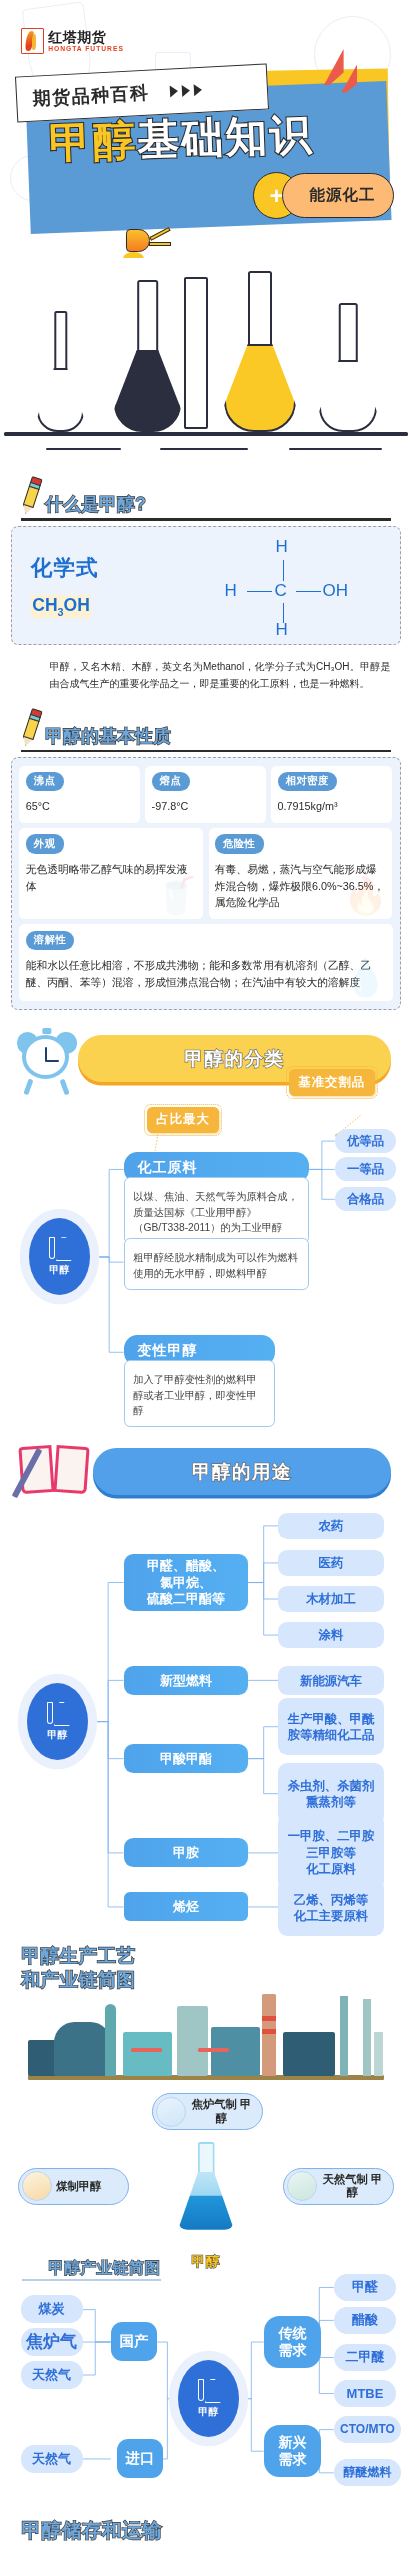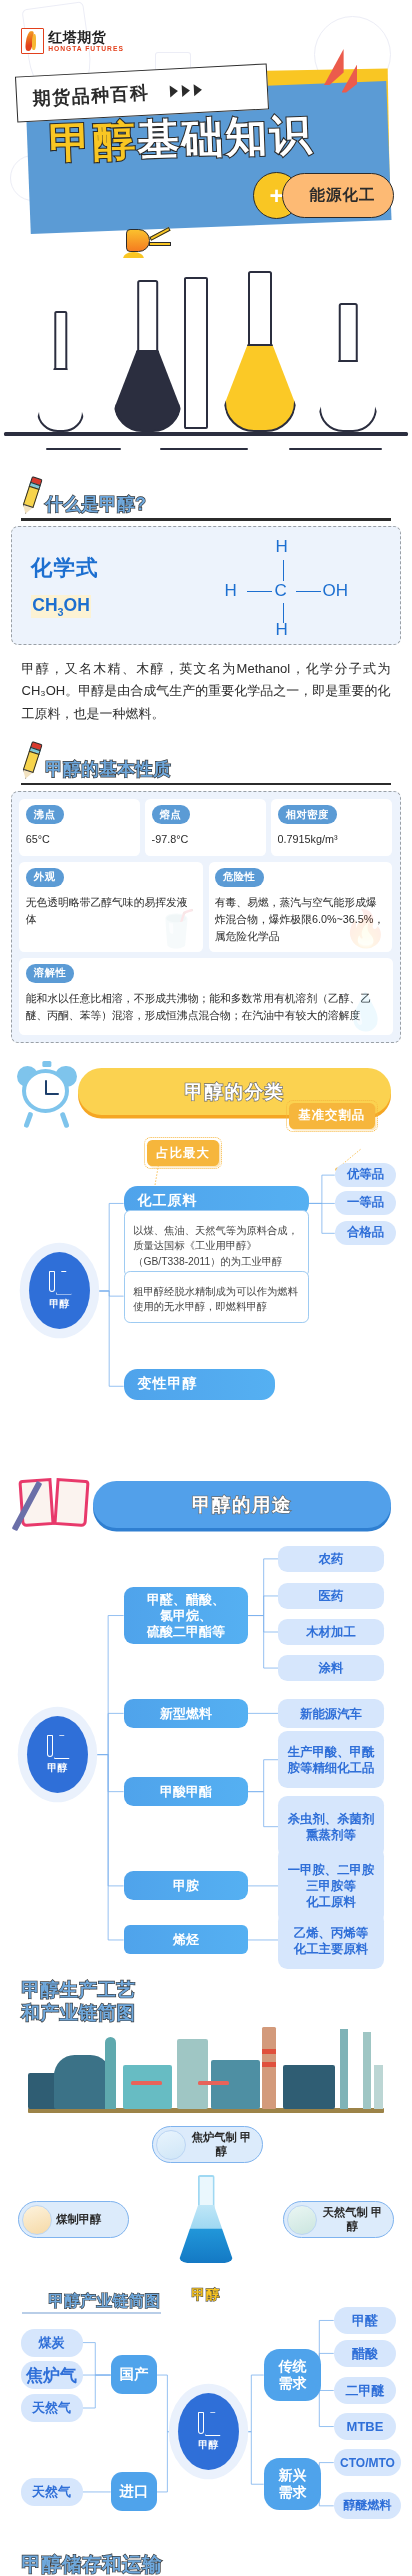--- a/index.html
+++ b/index.html
@@ -134,21 +134,21 @@
   .formula-left { width: 44%; padding-left: 11.3px; }
   .f-title { font-size: 21.6px; font-weight: 900; color: #1D6FD0; letter-spacing: 1px; }
   .f-sub { font-size: 17.5px; color: #1D6FD0; font-weight: 600; margin-top: 13.4px; background: #FCF2D3; display: inline-block; padding: 0 1.5px; }
   .f-sub sub { font-size: 10.8px; }
   .formula-right { flex: 1; position: relative; height: 103px; }
   .atom { position: absolute; font-size: 17px; color: #1D6FD0; font-weight: 500; }
   .bond { position: absolute; background: #1D6FD0; }
 
   
   .para {
-    font-size: 13px; line-height: 1.75; color: #2b2b2b; padding: 12.4px 21.6px 3.1px 21.6px; text-align: justify;
+    font-size: 10px; line-height: 1.75; color: #2b2b2b; padding: 12.4px 21.6px 3.1px 21.6px; text-align: justify; margin-left: 28px;
   }
 
   
   .prop-grid { display: flex; flex-wrap: wrap; gap: 5.2px; }
   .prop-card { background: #fff; border-radius: 5.2px; padding: 6.2px 6.2px 8.2px 6.2px; position: relative; overflow: hidden; }
   .prop-w3 { width: calc(33.333% - 3.6px); min-height: 57px; }
   .prop-w2 { width: calc(50% - 2.6px); min-height: 77px; }
   .prop-w1 { width: 100%; min-height: 77px; }
   .prop-badge {
     display: inline-block; background: #5B9BD5; color: #fff; border-radius: 9.3px;
@@ -432,20 +432,21 @@
     <div id="class-branches">
         <div style="position: absolute; left: 124px; top: 60px; width: 185px;">
           <div class="node node-grad" style="height: 31px; font-size: 14px; letter-spacing: 1px; justify-content: flex-start; padding-left: 13.4px;">化工原料</div>
           <div class="card-white" style="margin-top: -6.2px; padding-top: 11.3px;">以煤、焦油、天然气等为原料合成，质量达国标《工业用甲醇》（GB/T338-2011）的为工业甲醇</div>
         </div>
         <div style="position: absolute; left: 124px; top: 152px; width: 185px;">
           <div class="card-white" style="margin-top: -6.2px; padding-top: 11.3px;">粗甲醇经脱水精制成为可以作为燃料使用的无水甲醇，即燃料甲醇</div>
         </div>
         <div style="position: absolute; left: 124px; top: 243px; width: 151px;">
           <div class="node node-grad" style="height: 31px; font-size: 14px; letter-spacing: 1px; justify-content: flex-start; padding-left: 13.4px;">变性甲醇</div>
+          <div class="card-white" style="margin-top: -6.2px; padding-top: 11.3px;">加入了甲醇变性剂的燃料甲醇或者工业甲醇，即变性甲醇</div>
         </div>
       </div>
   </div>
 
   <div class="banner">
     <div class="book">
       <div class="pg l"></div>
         <div class="pg r"></div>
         <div class="pen"></div>
     </div>
@@ -578,21 +579,21 @@
           </div>
         <div class="hub-label">甲醇</div>
       </div>
     </div>
     <div id="chain-nodes">
         <div class="node node-light" style="position: absolute; left: 20.6px; top: 14.4px; width: 62px; height: 28px; font-size: 13px;">煤炭</div>
         <div class="node node-light" style="position: absolute; left: 20.6px; top: 47px; width: 62px; height: 28px; font-size: 17px;">焦炉气</div>
         <div class="node node-light" style="position: absolute; left: 20.6px; top: 80px; width: 62px; height: 28px; font-size: 13px;">天然气</div>
         <div class="node node-light" style="position: absolute; left: 20.6px; top: 164px; width: 62px; height: 28px; font-size: 13px;">天然气</div>
         <div class="node node-dark" style="position: absolute; left: 111px; top: 41px; width: 46px; height: 39px; font-size: 14.4px; border-radius: 11.3px;">国产</div>
-        <div class="node node-dark" style="position: absolute; left: 111px; top: 158px; width: 46px; height: 39px; font-size: 14.4px; border-radius: 11.3px;">进口</div>
+        <div class="node node-dark" style="position: absolute; left: 117px; top: 158px; width: 46px; height: 39px; font-size: 14.4px; border-radius: 11.3px;">进口</div>
         <div class="node node-dark" style="position: absolute; left: 264px; top: 35px; width: 57px; height: 52px; font-size: 14px; white-space: pre-line; line-height: 1.2; border-radius: 15.5px;">传统
 需求</div>
         <div class="node node-dark" style="position: absolute; left: 264px; top: 144px; width: 57px; height: 52px; font-size: 14px; white-space: pre-line; line-height: 1.2; border-radius: 15.5px;">新兴
 需求</div>
         <div class="node node-light" style="position: absolute; left: 334px; top: -7.2px; width: 62px; height: 27px; font-size: 13px;">甲醛</div>
         <div class="node node-light" style="position: absolute; left: 334px; top: 26px; width: 62px; height: 27px; font-size: 13px;">醋酸</div>
         <div class="node node-light" style="position: absolute; left: 334px; top: 63px; width: 62px; height: 27px; font-size: 13px;">二甲醚</div>
         <div class="node node-light" style="position: absolute; left: 334px; top: 99px; width: 62px; height: 27px; font-size: 13px;">MTBE</div>
         <div class="node node-light" style="position: absolute; left: 334px; top: 135px; width: 67px; height: 27px; font-size: 12px;">CTO/MTO</div>
         <div class="node node-light" style="position: absolute; left: 334px; top: 178px; width: 67px; height: 27px; font-size: 12px;">醇醚燃料</div>

